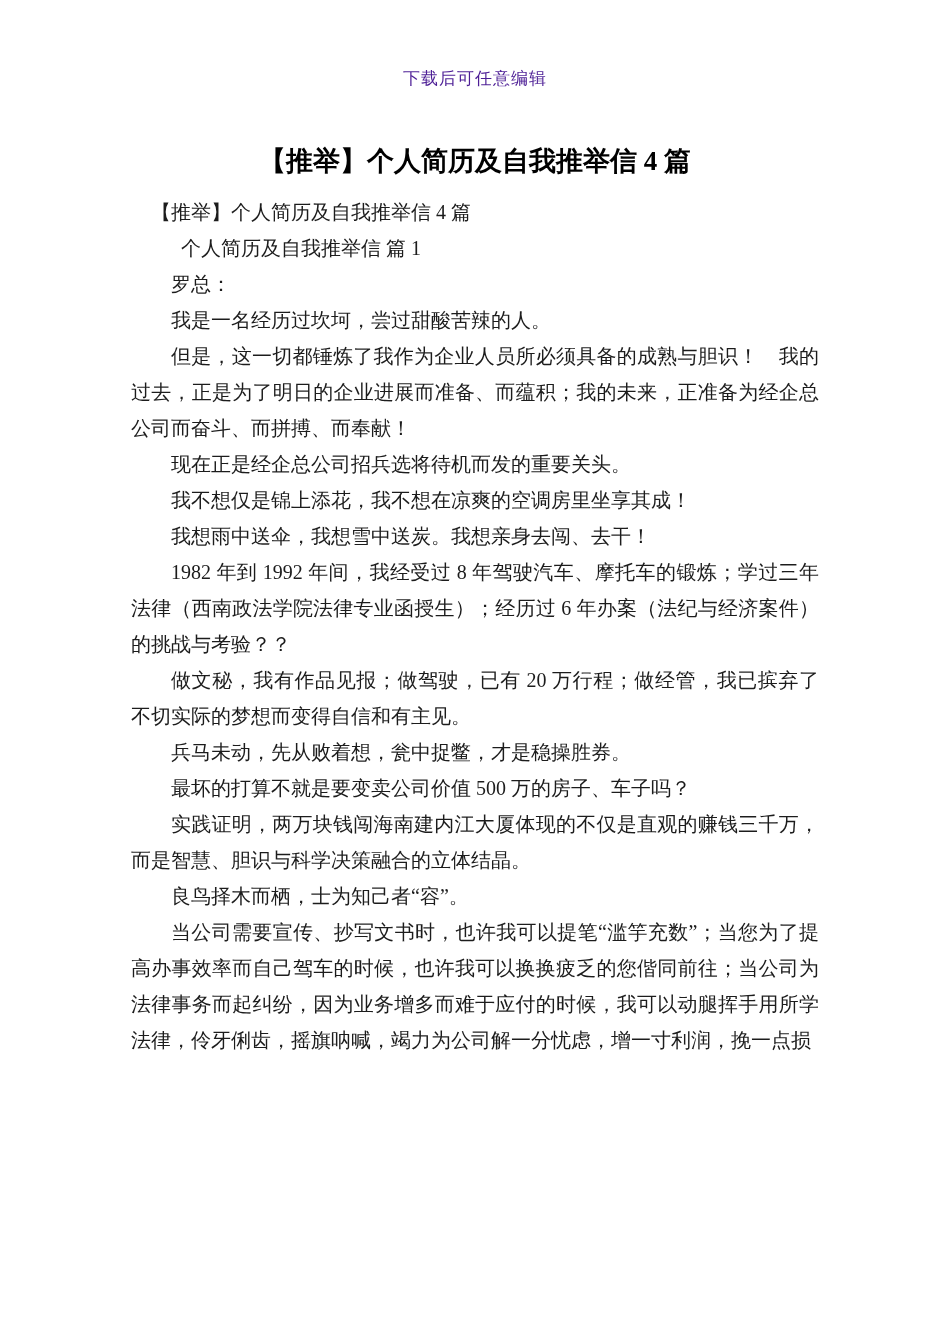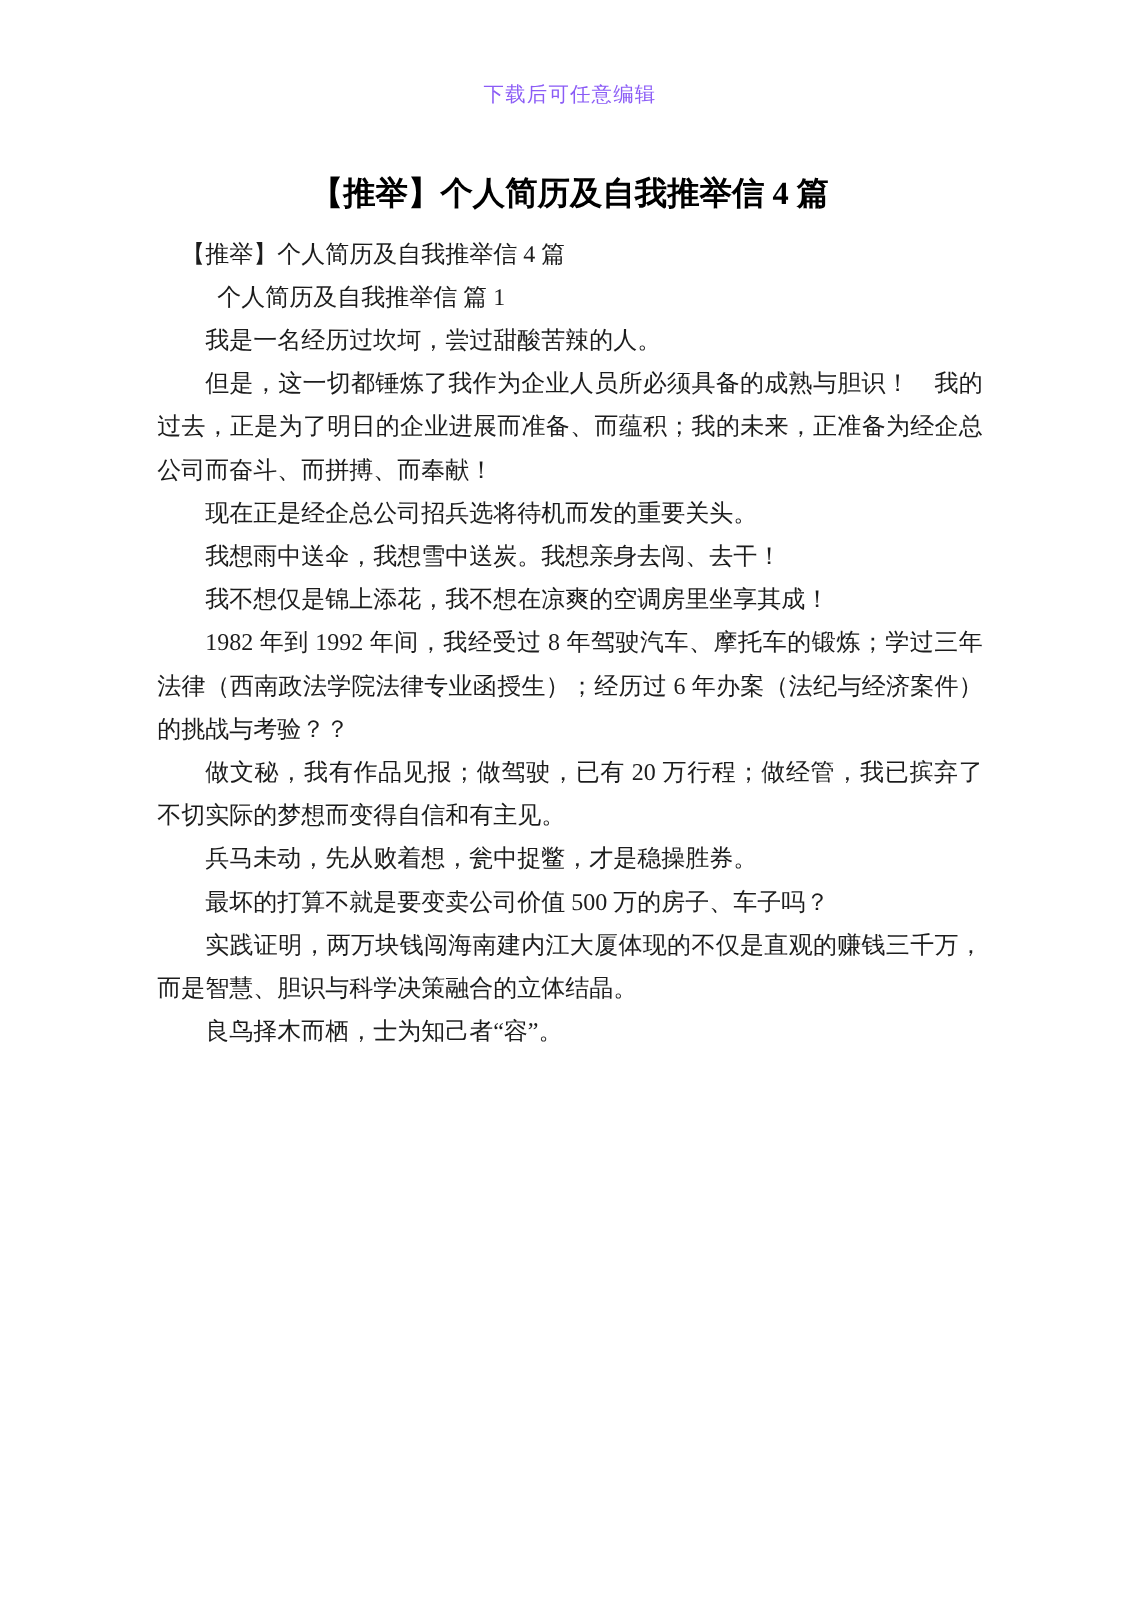--- a/index.html
+++ b/index.html
@@ -12,21 +12,21 @@
     color: #141414;
     overflow: hidden;
   }
   .header-note {
     position: absolute;
     top: 67px;
     left: 0;
     right: 0;
     text-align: center;
     font-size: 17px;
-    color: #8b5cf6;
+    color: #4c1d95;
     letter-spacing: 1px;
   }
   .doc-title {
     position: absolute;
     top: 143px;
     left: 0;
     right: 0;
     margin: 0;
     text-align: center;
     font-size: 27px;
@@ -55,24 +55,26 @@
 </head>
 <body>
 
 <div class="header-note">下载后可任意编辑</div>
 
 <h1 class="doc-title">【推举】个人简历及自我推举信 4 篇</h1>
 
 <div class="doc-body">
   <p class="p-title-repeat">【推举】个人简历及自我推举信 4 篇</p>
   <p class="p-subtitle">个人简历及自我推举信 篇 1</p>
+  <p>罗总：</p>
   <p>我是一名经历过坎坷，尝过甜酸苦辣的人。</p>
   <p>但是，这一切都锤炼了我作为企业人员所必须具备的成熟与胆识！　我的过去，正是为了明日的企业进展而准备、而蕴积；我的未来，正准备为经企总公司而奋斗、而拼搏、而奉献！</p>
   <p>现在正是经企总公司招兵选将待机而发的重要关头。</p>
+  <p>我不想仅是锦上添花，我不想在凉爽的空调房里坐享其成！</p>
   <p>我想雨中送伞，我想雪中送炭。我想亲身去闯、去干！</p>
-  <p>我不想仅是锦上添花，我不想在凉爽的空调房里坐享其成！</p>
   <p>1982 年到 1992 年间，我经受过 8 年驾驶汽车、摩托车的锻炼；学过三年法律（西南政法学院法律专业函授生）；经历过 6 年办案（法纪与经济案件）的挑战与考验？？</p>
   <p>做文秘，我有作品见报；做驾驶，已有 20 万行程；做经管，我已摈弃了不切实际的梦想而变得自信和有主见。</p>
   <p>兵马未动，先从败着想，瓮中捉鳖，才是稳操胜券。</p>
   <p>最坏的打算不就是要变卖公司价值 500 万的房子、车子吗？</p>
   <p>实践证明，两万块钱闯海南建内江大厦体现的不仅是直观的赚钱三千万，而是智慧、胆识与科学决策融合的立体结晶。</p>
   <p>良鸟择木而栖，士为知己者“容”。</p>
+  <p>当公司需要宣传、抄写文书时，也许我可以提笔“滥竽充数”；当您为了提高办事效率而自己驾车的时候，也许我可以换换疲乏的您偕同前往；当公司为法律事务而起纠纷，因为业务增多而难于应付的时候，我可以动腿挥手用所学法律，伶牙俐齿，摇旗呐喊，竭力为公司解一分忧虑，增一寸利润，挽一点损</p>
 </div>
 
 </body></html>

